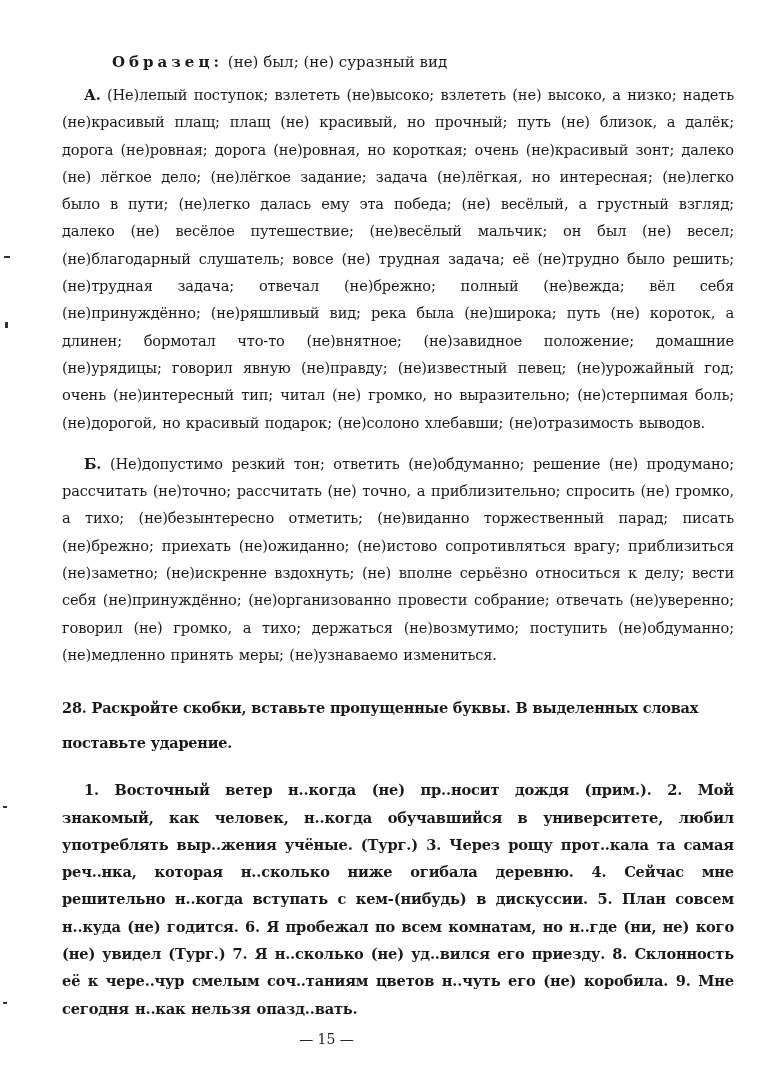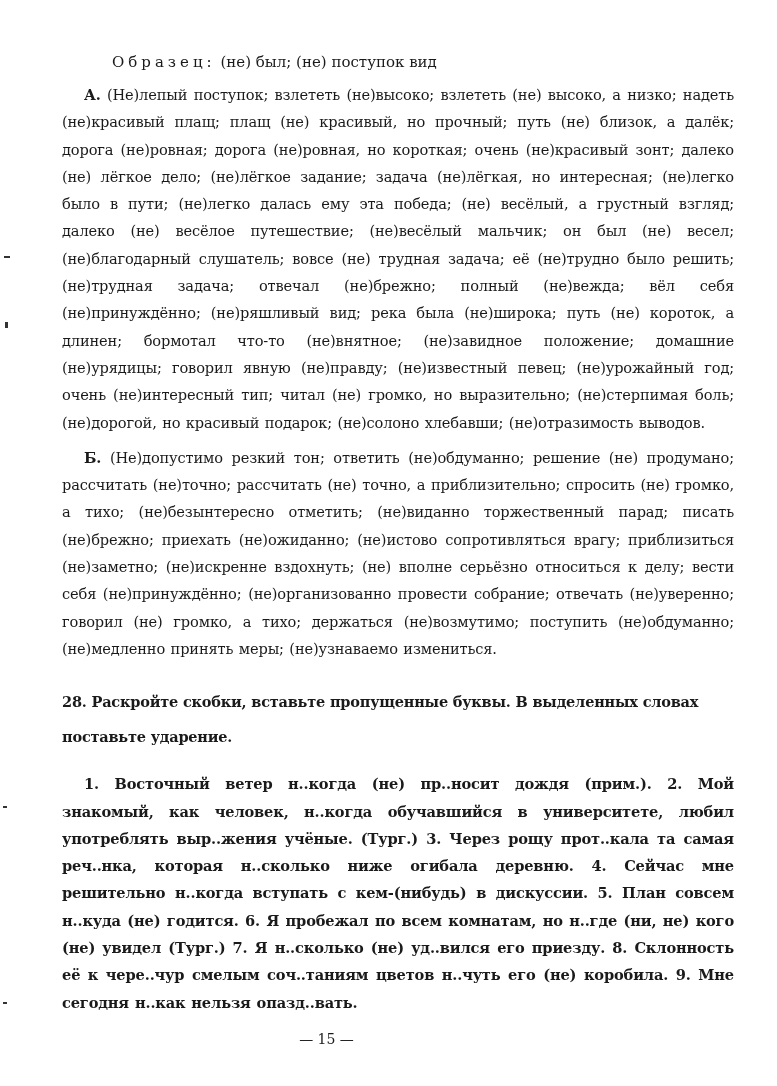--- a/index.html
+++ b/index.html
@@ -9,47 +9,47 @@
     color: #1a1a1a;
   }
   .page { position: absolute; left: 62px; top: 36px; width: 672px; }
   .ex-title {
     font-weight: bold; font-size: 14.5px; line-height: 20px;
     letter-spacing: -0.2px; margin: 0;
   }
   .sample {
     font-size: 15px; line-height: 24px; margin: 14px 0 0 50px;
   }
-  .sample .label { letter-spacing: 4px; }
+  .sample .label { letter-spacing: 4px; font-weight: bold; }
   .para {
     font-size: 14.6px; line-height: 27.3px; text-align: justify;
     text-align-last: left; margin: 0; letter-spacing: -0.15px;
     word-spacing: 1px;
   }
   .para .lead { font-weight: bold; }
   .indent { text-indent: 22px; }
   #partA { margin-top: 7px; }
-  #partB { margin-top: 8px; }
+  #partB { margin-top: 14px; }
   #ex28-title { margin-top: 22px; line-height: 35px; }
   #ex28-body { margin-top: 16px; font-weight: bold; }
   .footer {
     position: absolute; left: 0; width: 653px; top: 1031px;
     text-align: center; font-size: 14px;
   }
   .edge-mark { position: absolute; width: 6px; height: 2px; background: #333; }
 </style>
 </head>
 <body>
 
 <div class="page">
 
 
   <p class="sample">
     <span class="label">Образец:</span>
-    <span>(не) был; (не) поступок вид</span>
+    <span>(не) был; (не) суразный вид</span>
   </p>
 
   <p class="para indent" id="partA">
     <span class="lead">А.</span>
     <span>(Не)лепый поступок; взлететь (не)высоко; взлететь (не) высоко, а низко; надеть (не)красивый плащ; плащ (не) красивый, но прочный; путь (не) близок, а далёк; дорога (не)ровная; дорога (не)ровная, но короткая; очень (не)красивый зонт; далеко (не) лёгкое дело; (не)лёгкое задание; задача (не)лёгкая, но интересная; (не)легко было в пути; (не)легко далась ему эта победа; (не) весёлый, а грустный взгляд; далеко (не) весёлое путешествие; (не)весёлый мальчик; он был (не) весел; (не)благодарный слушатель; вовсе (не) трудная задача; её (не)трудно было решить; (не)трудная задача; отвечал (не)брежно; полный (не)вежда; вёл себя (не)принуждённо; (не)ряшливый вид; река была (не)широка; путь (не) короток, а длинен; бормотал что-то (не)внятное; (не)завидное положение; домашние (не)урядицы; говорил явную (не)правду; (не)известный певец; (не)урожайный год; очень (не)интересный тип; читал (не) громко, но выразительно; (не)стерпимая боль; (не)дорогой, но красивый подарок; (не)солоно хлебавши; (не)отразимость выводов.</span>
   </p>
 
   <p class="para indent" id="partB">
     <span class="lead">Б.</span>
     <span>(Не)допустимо резкий тон; ответить (не)обдуманно; решение (не) продумано; рассчитать (не)точно; рассчитать (не) точно, а приблизительно; спросить (не) громко, а тихо; (не)безынтересно отметить; (не)виданно торжественный парад; писать (не)брежно; приехать (не)ожиданно; (не)истово сопротивляться врагу; приблизиться (не)заметно; (не)искренне вздохнуть; (не) вполне серьёзно относиться к делу; вести себя (не)принуждённо; (не)организованно провести собрание; отвечать (не)уверенно; говорил (не) громко, а тихо; держаться (не)возмутимо; поступить (не)обдуманно; (не)медленно принять меры; (не)узнаваемо измениться.</span>

